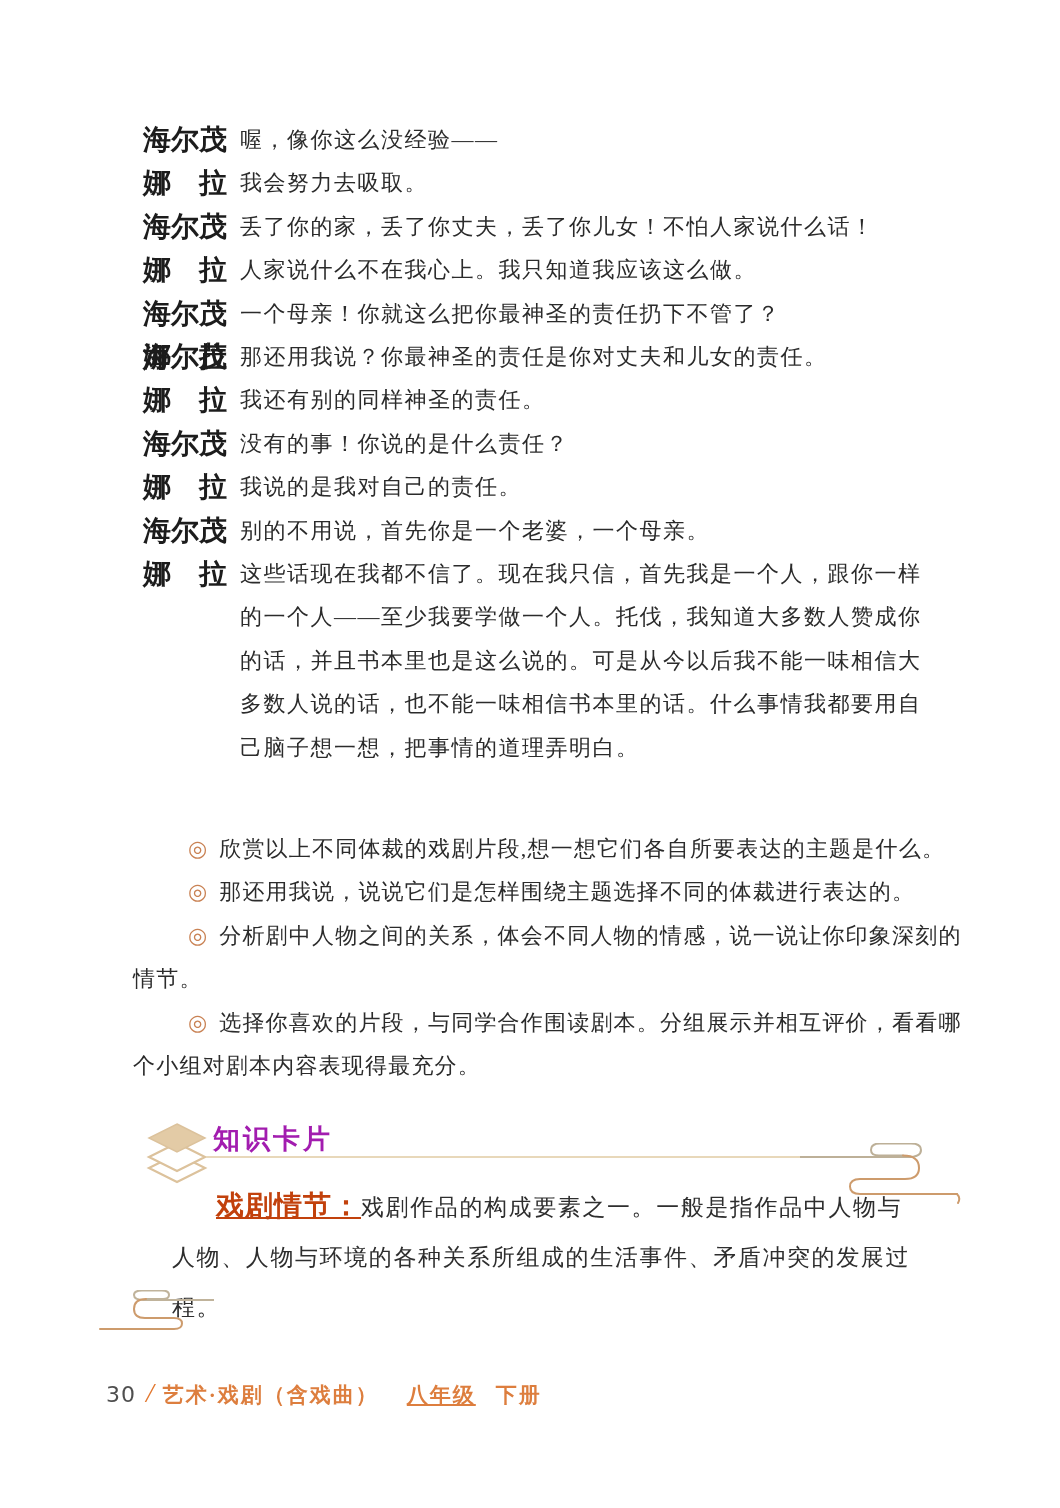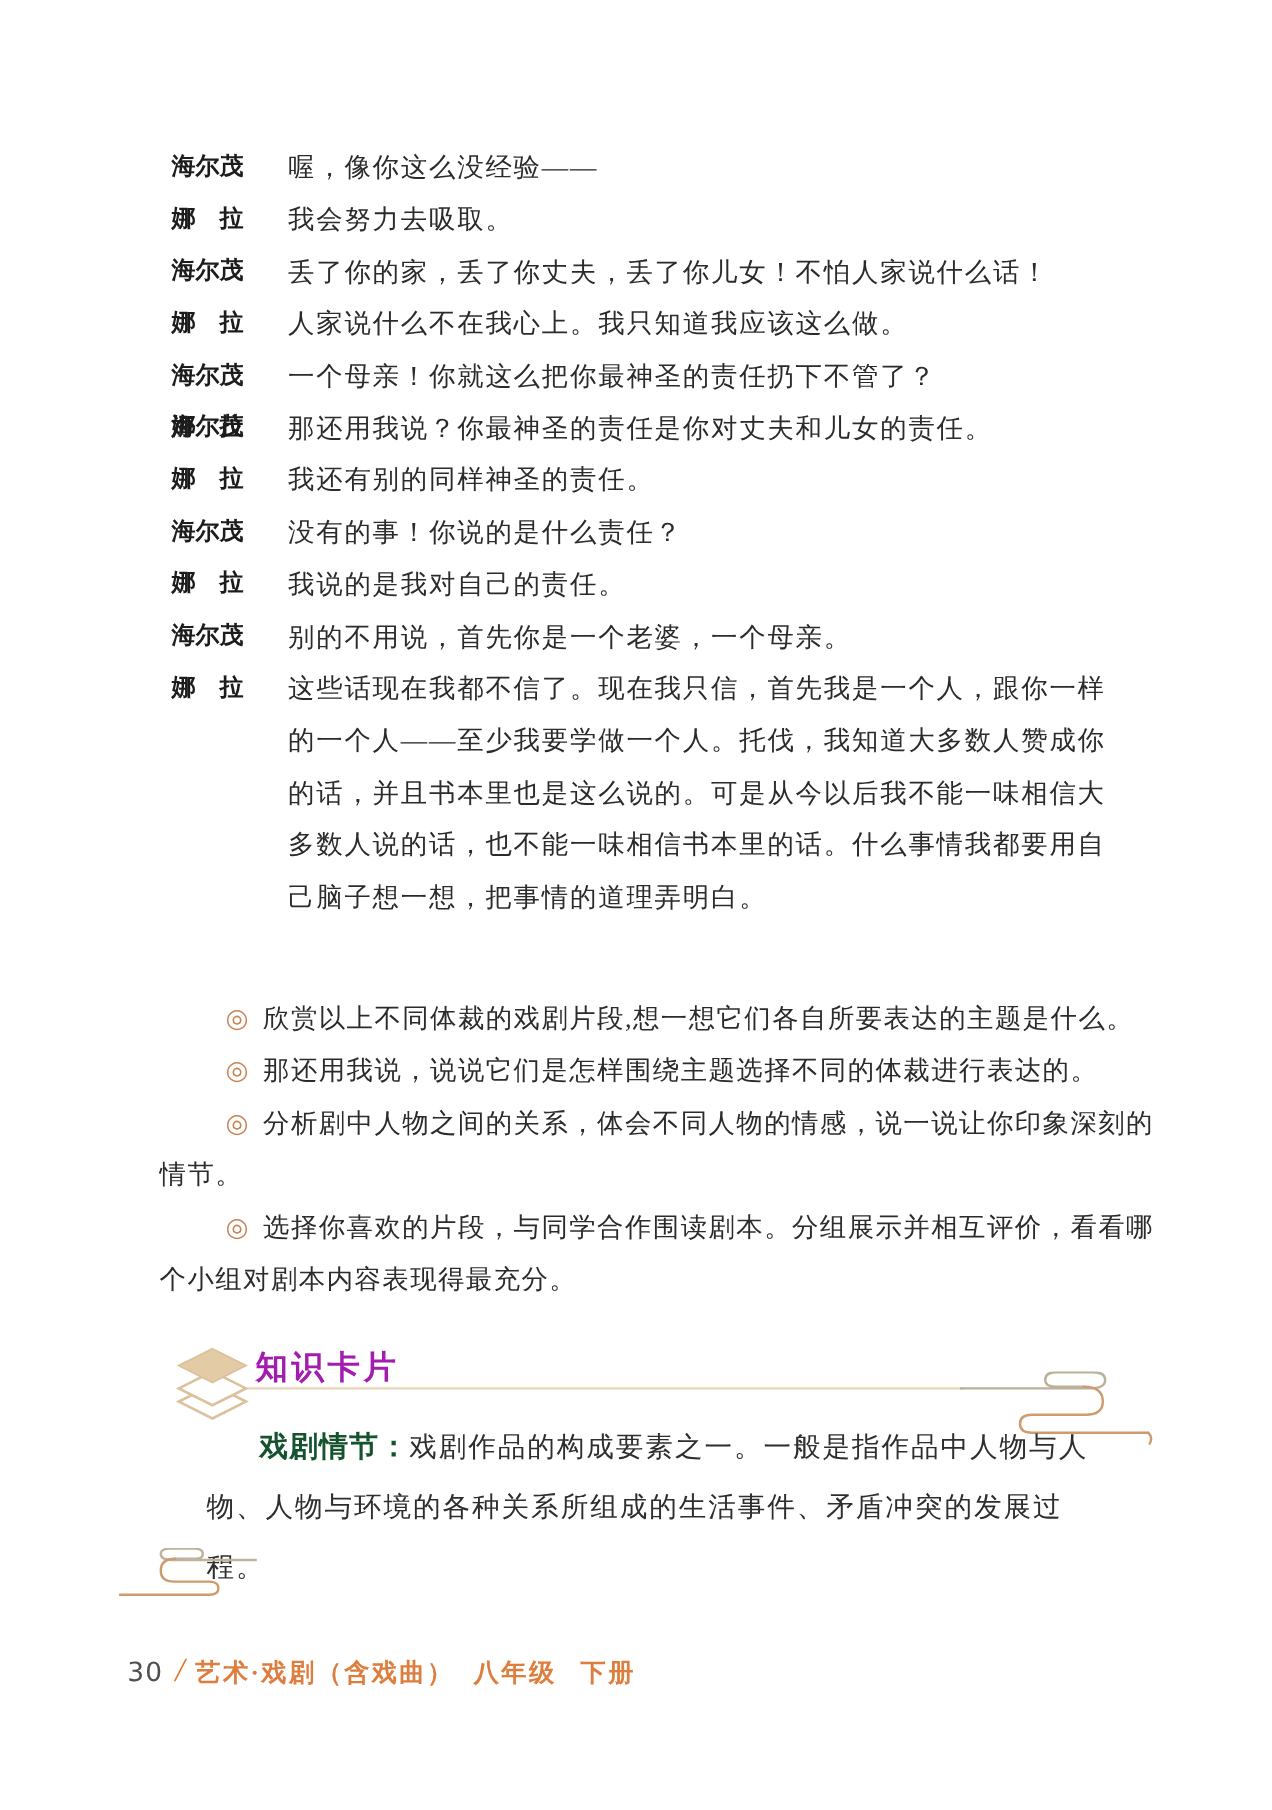--- a/index.html
+++ b/index.html
@@ -15,21 +15,21 @@
   
   .dialogue {
     position: absolute; left: 143px; top: 118px; width: 792px;
     font-size: 22px; line-height: 43.4px; letter-spacing: 1.5px;
     color: #2b2b2b;
   }
   .turn { position: relative; padding-left: 97px; }
   .speaker {
     position: absolute; left: 0; top: 0; width: 72px;
     font-family: "Liberation Sans", "DejaVu Sans", sans-serif;
-    font-weight: 700; font-size: 20px; letter-spacing: 0; color: #1c1c1c;
+    font-weight: 700; font-size: 28px; letter-spacing: 0; color: #1c1c1c;
     white-space: nowrap;
   }
 
   
   .questions {
     position: absolute; left: 100px; top: 827px; width: 840px;
     font-size: 22px; line-height: 43.4px; letter-spacing: 1.2px;
     color: #2b2b2b;
     margin-left: 33px;
   }
@@ -50,41 +50,41 @@
   }
   .cloud-tr { position: absolute; left: 800px; top: 1143px; }
   .cloud-bl { position: absolute; left: 96px; top: 1290px; transform: scale(-1,1); }
   .kcard-text {
     position: absolute; left: 172px; top: 1181px; width: 748px;
     font-size: 23px; line-height: 50px; letter-spacing: 1.6px;
     color: #2e2e2e; text-indent: 44px;
   }
   .kcard-term {
     font-family: "Liberation Sans", "DejaVu Sans", sans-serif;
-    font-weight: 700; font-size: 24px; color: #14532d; letter-spacing: 1px;
+    font-weight: 700; font-size: 28px; color: #c2410c; letter-spacing: 1px; text-decoration: underline;
   }
 
   
   .footer {
     position: absolute; left: 106px; top: 1377px;
     display: flex; align-items: baseline; white-space: nowrap;
   }
   .page-num {
     font-family: "DejaVu Sans", "Liberation Sans", sans-serif;
     font-size: 22px; font-weight: 400; color: #4f4f4f; letter-spacing: 1px;
   }
   .footer-slash {
     color: #e2762d; font-size: 28px; margin: 0 9px 0 10px;
     font-style: italic; font-family: "Liberation Serif", serif;
   }
   .book-title, .grade, .volume {
     font-family: "Liberation Serif", "DejaVu Serif", serif;
     font-weight: 700; font-size: 21px; color: #dd7e3e; letter-spacing: 2px;
   }
-  .grade { margin-left: 16px; }
+  .grade { margin-left: 28px; text-decoration: underline; }
   .volume { margin-left: 20px; }
 </style>
 </head>
 <body>
 
 <div class="dialogue" id="dialogue">
     <div class="turn"><span class="speaker">海尔茂</span><span>喔，像你这么没经验——</span></div>
     <div class="turn"><span class="speaker">娜　拉</span><span>我会努力去吸取。</span></div>
     <div class="turn"><span class="speaker">海尔茂</span><span>丢了你的家，丢了你丈夫，丢了你儿女！不怕人家说什么话！</span></div>
     <div class="turn"><span class="speaker">娜　拉</span><span>人家说什么不在我心上。我只知道我应该这么做。</span></div>

